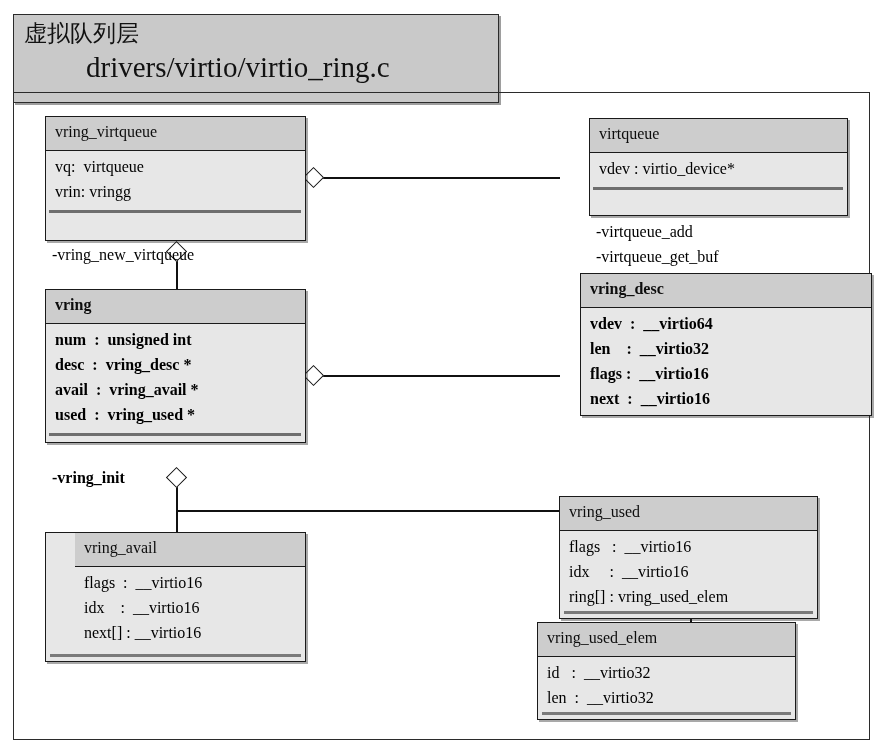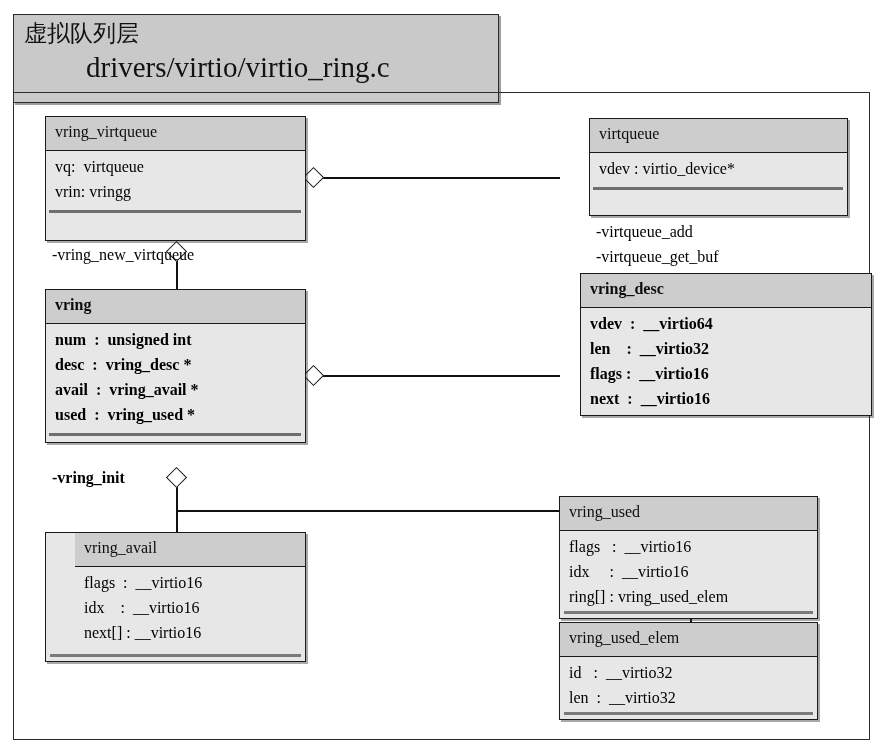--- a/index.html
+++ b/index.html
@@ -183,21 +183,21 @@
   <div class="uml-class" style="left:45px;top:532px;width:261px;height:130px;padding-left:29px;">
     <div class="uml-name">vring_avail</div>
     <div class="uml-attrs">
       <div class="uml-row">flags  :  __virtio16</div>
       <div class="uml-row">idx    :  __virtio16</div>
       <div class="uml-row">next[] : __virtio16</div>
     </div>
     <div class="sep-bottom"></div>
   </div>
 
-  <div class="uml-class" style="left:559px;top:622px;width:259px;height:98px;">
+  <div class="uml-class" style="left:537px;top:622px;width:259px;height:98px;">
     <div class="uml-name">vring_used_elem</div>
     <div class="uml-attrs">
       <div class="uml-row">id   :  __virtio32</div>
       <div class="uml-row">len  :  __virtio32</div>
     </div>
     <div class="sep-bottom"></div>
   </div>
 
 </div>
 

